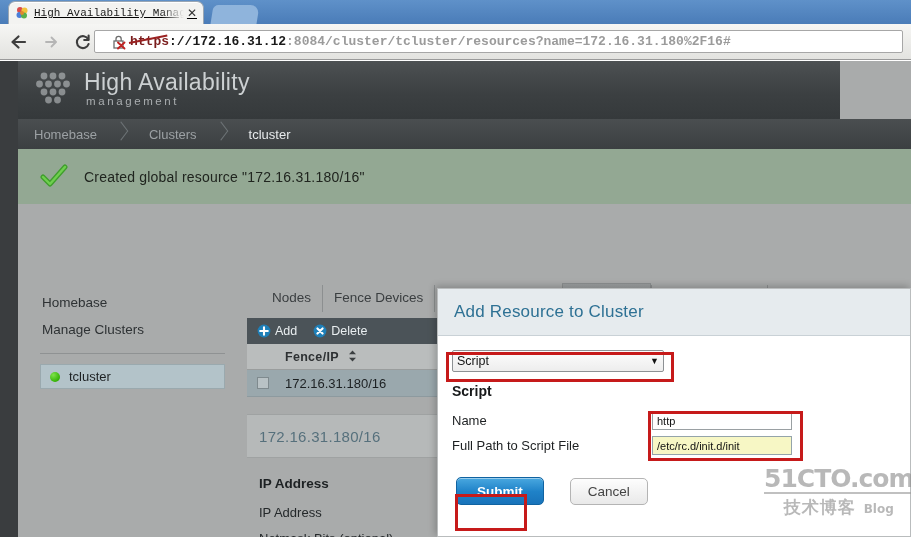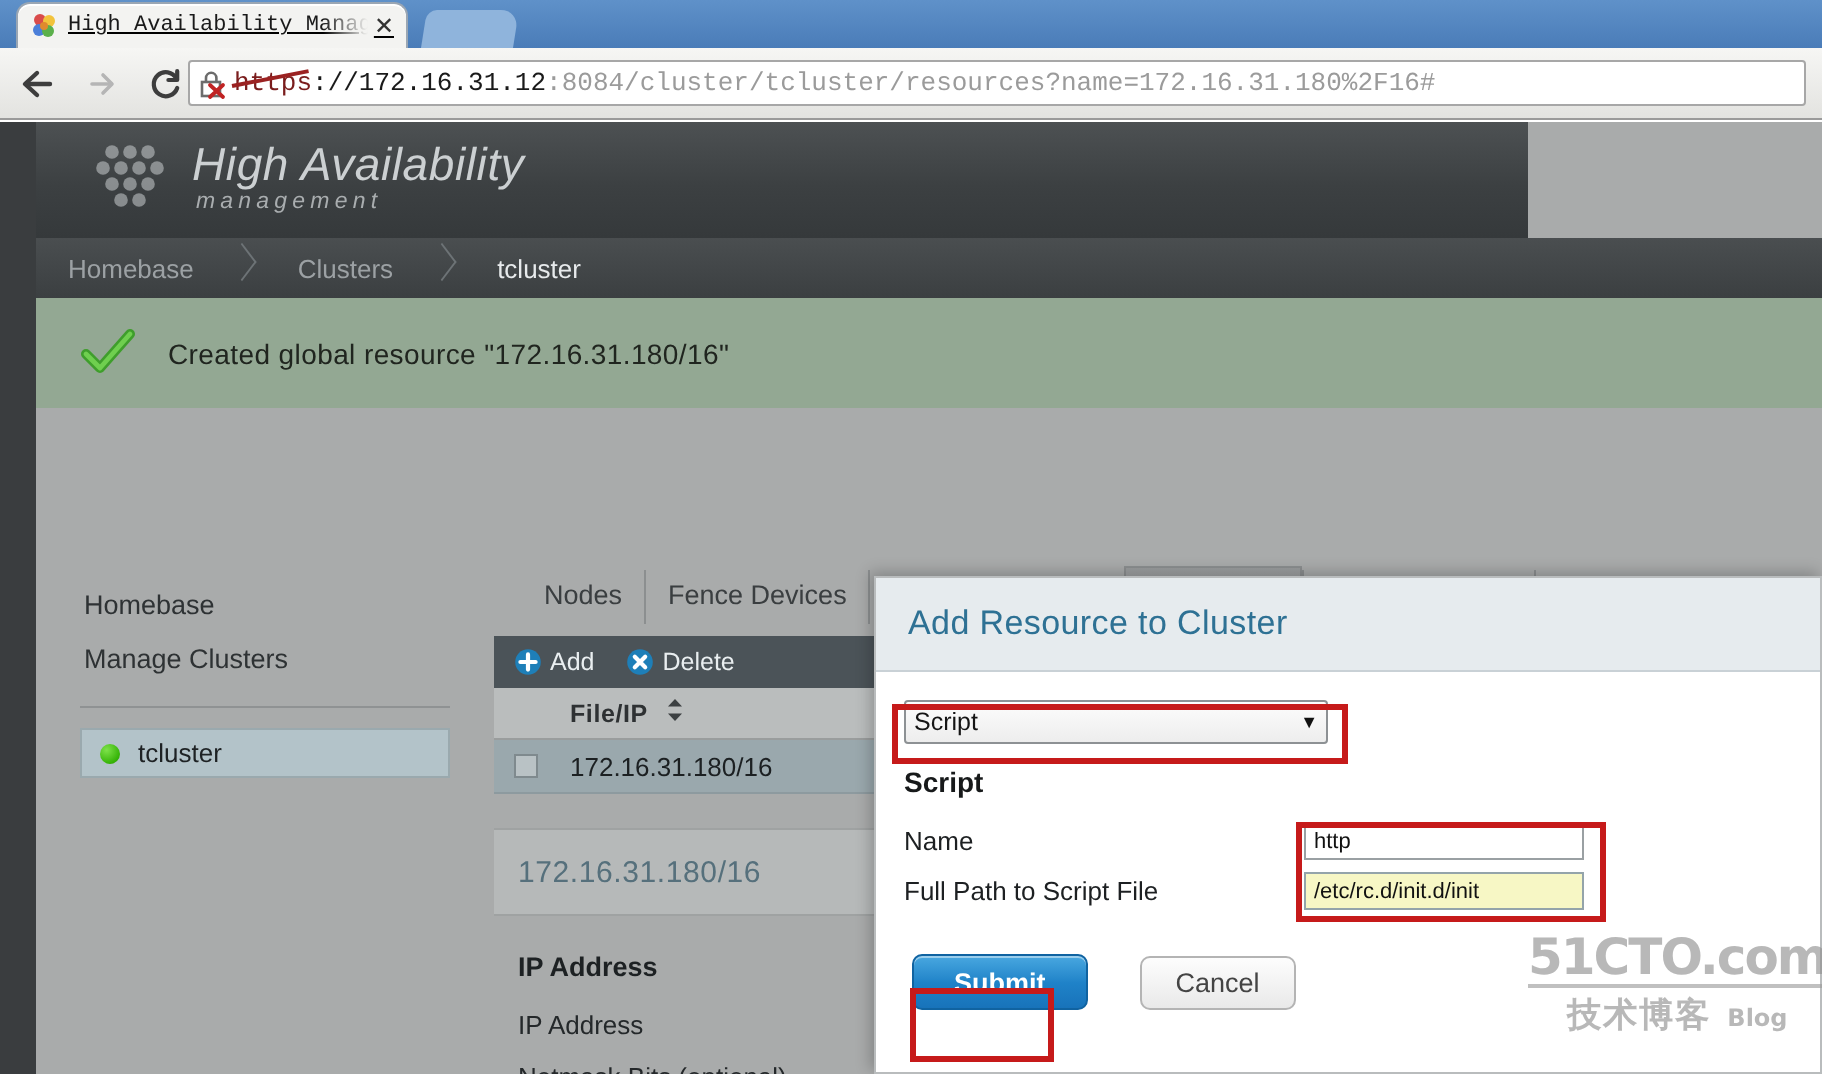--- a/index.html
+++ b/index.html
@@ -51,22 +51,23 @@
   }
   .nav-btn {
     width: 26px; height: 26px; margin-left: 6px;
     display: flex; align-items: center; justify-content: center;
     cursor: pointer;
   }
   .nav-btn svg { display:block; }
   .omnibox {
     position: absolute; left: 94px; top: 30px; right: 8px; height: 23px;
     background: #fff; border: 1px solid #a7a7a7; border-radius: 2px;
-    display: flex; align-items: center; padding: 0 3px;
+    display: flex; align-items: center; padding: 0 16px;
     overflow: hidden;
+    font-weight: bold;
   }
   .ssl-badge { position: relative; width: 16px; height: 16px; flex: 0 0 16px; margin-right: 3px; }
   .url-text {
     font-family: "Liberation Mono", monospace; font-size: 13px;
     white-space: nowrap; color: #555; letter-spacing: 0px;
     position: relative;
   }
   .url-scheme { color: #7a1d1d; position: relative; }
   .url-scheme::after {
     content: ""; position: absolute; left: -1px; top: 52%; width: 100%; height: 2px;
@@ -75,23 +76,23 @@
   .url-host { color: #1a1a1a; }
   .url-rest { color: #9b9b9b; }
 
   
   .page {
     position: absolute; left: 0; top: 61px; width: 911px; height: 476px;
     background: #a9abab;
     overflow: hidden;
   }
   .app-header {
-    position: absolute; left: 12px; top: 0; width: 752px; height: 58px;
+    position: absolute; left: 0; top: 0; width: 840px; height: 58px;
     background: linear-gradient(180deg,#4d5153 0%, #3c4042 55%, #35393b 100%);
-    display: flex; align-items: center; font-style: italic;
+    display: flex; align-items: center;
   }
   .dark-rail {
     position: absolute; left: 0; top: 0; width: 18px; height: 476px;
     background: #3a3d3f; z-index: 6;
   }
   .logo-hex {
     position: absolute; left: 30px; top: 6px; width: 46px; height: 46px;
     opacity: .55;
   }
   .brand {
@@ -399,21 +400,21 @@
                 <svg width="14" height="14" viewBox="0 0 14 14">
                   <circle cx="7" cy="7" r="6.4" fill="#1e7fb8"></circle>
                   <path d="M4.4 4.4 L9.6 9.6 M9.6 4.4 L4.4 9.6" stroke="#fff" stroke-width="2.1" stroke-linecap="round"></path>
                 </svg>
               </span>
               <span>Delete</span>
             </div>
           </div>
 
           <div class="thead">
-            <span class="th">File/IP</span>
+            <span class="th">Fence/IP</span>
             <span class="sort-ico">
               <svg width="9" height="12" viewBox="0 0 9 12">
                 <path d="M4.5 0.5 L8 4.3 H1 Z" fill="#3b3f41"></path>
                 <path d="M4.5 11.5 L1 7.7 H8 Z" fill="#3b3f41"></path>
               </svg>
             </span>
           </div>
 
           <div class="trow">
             <span class="row-cb"></span>

